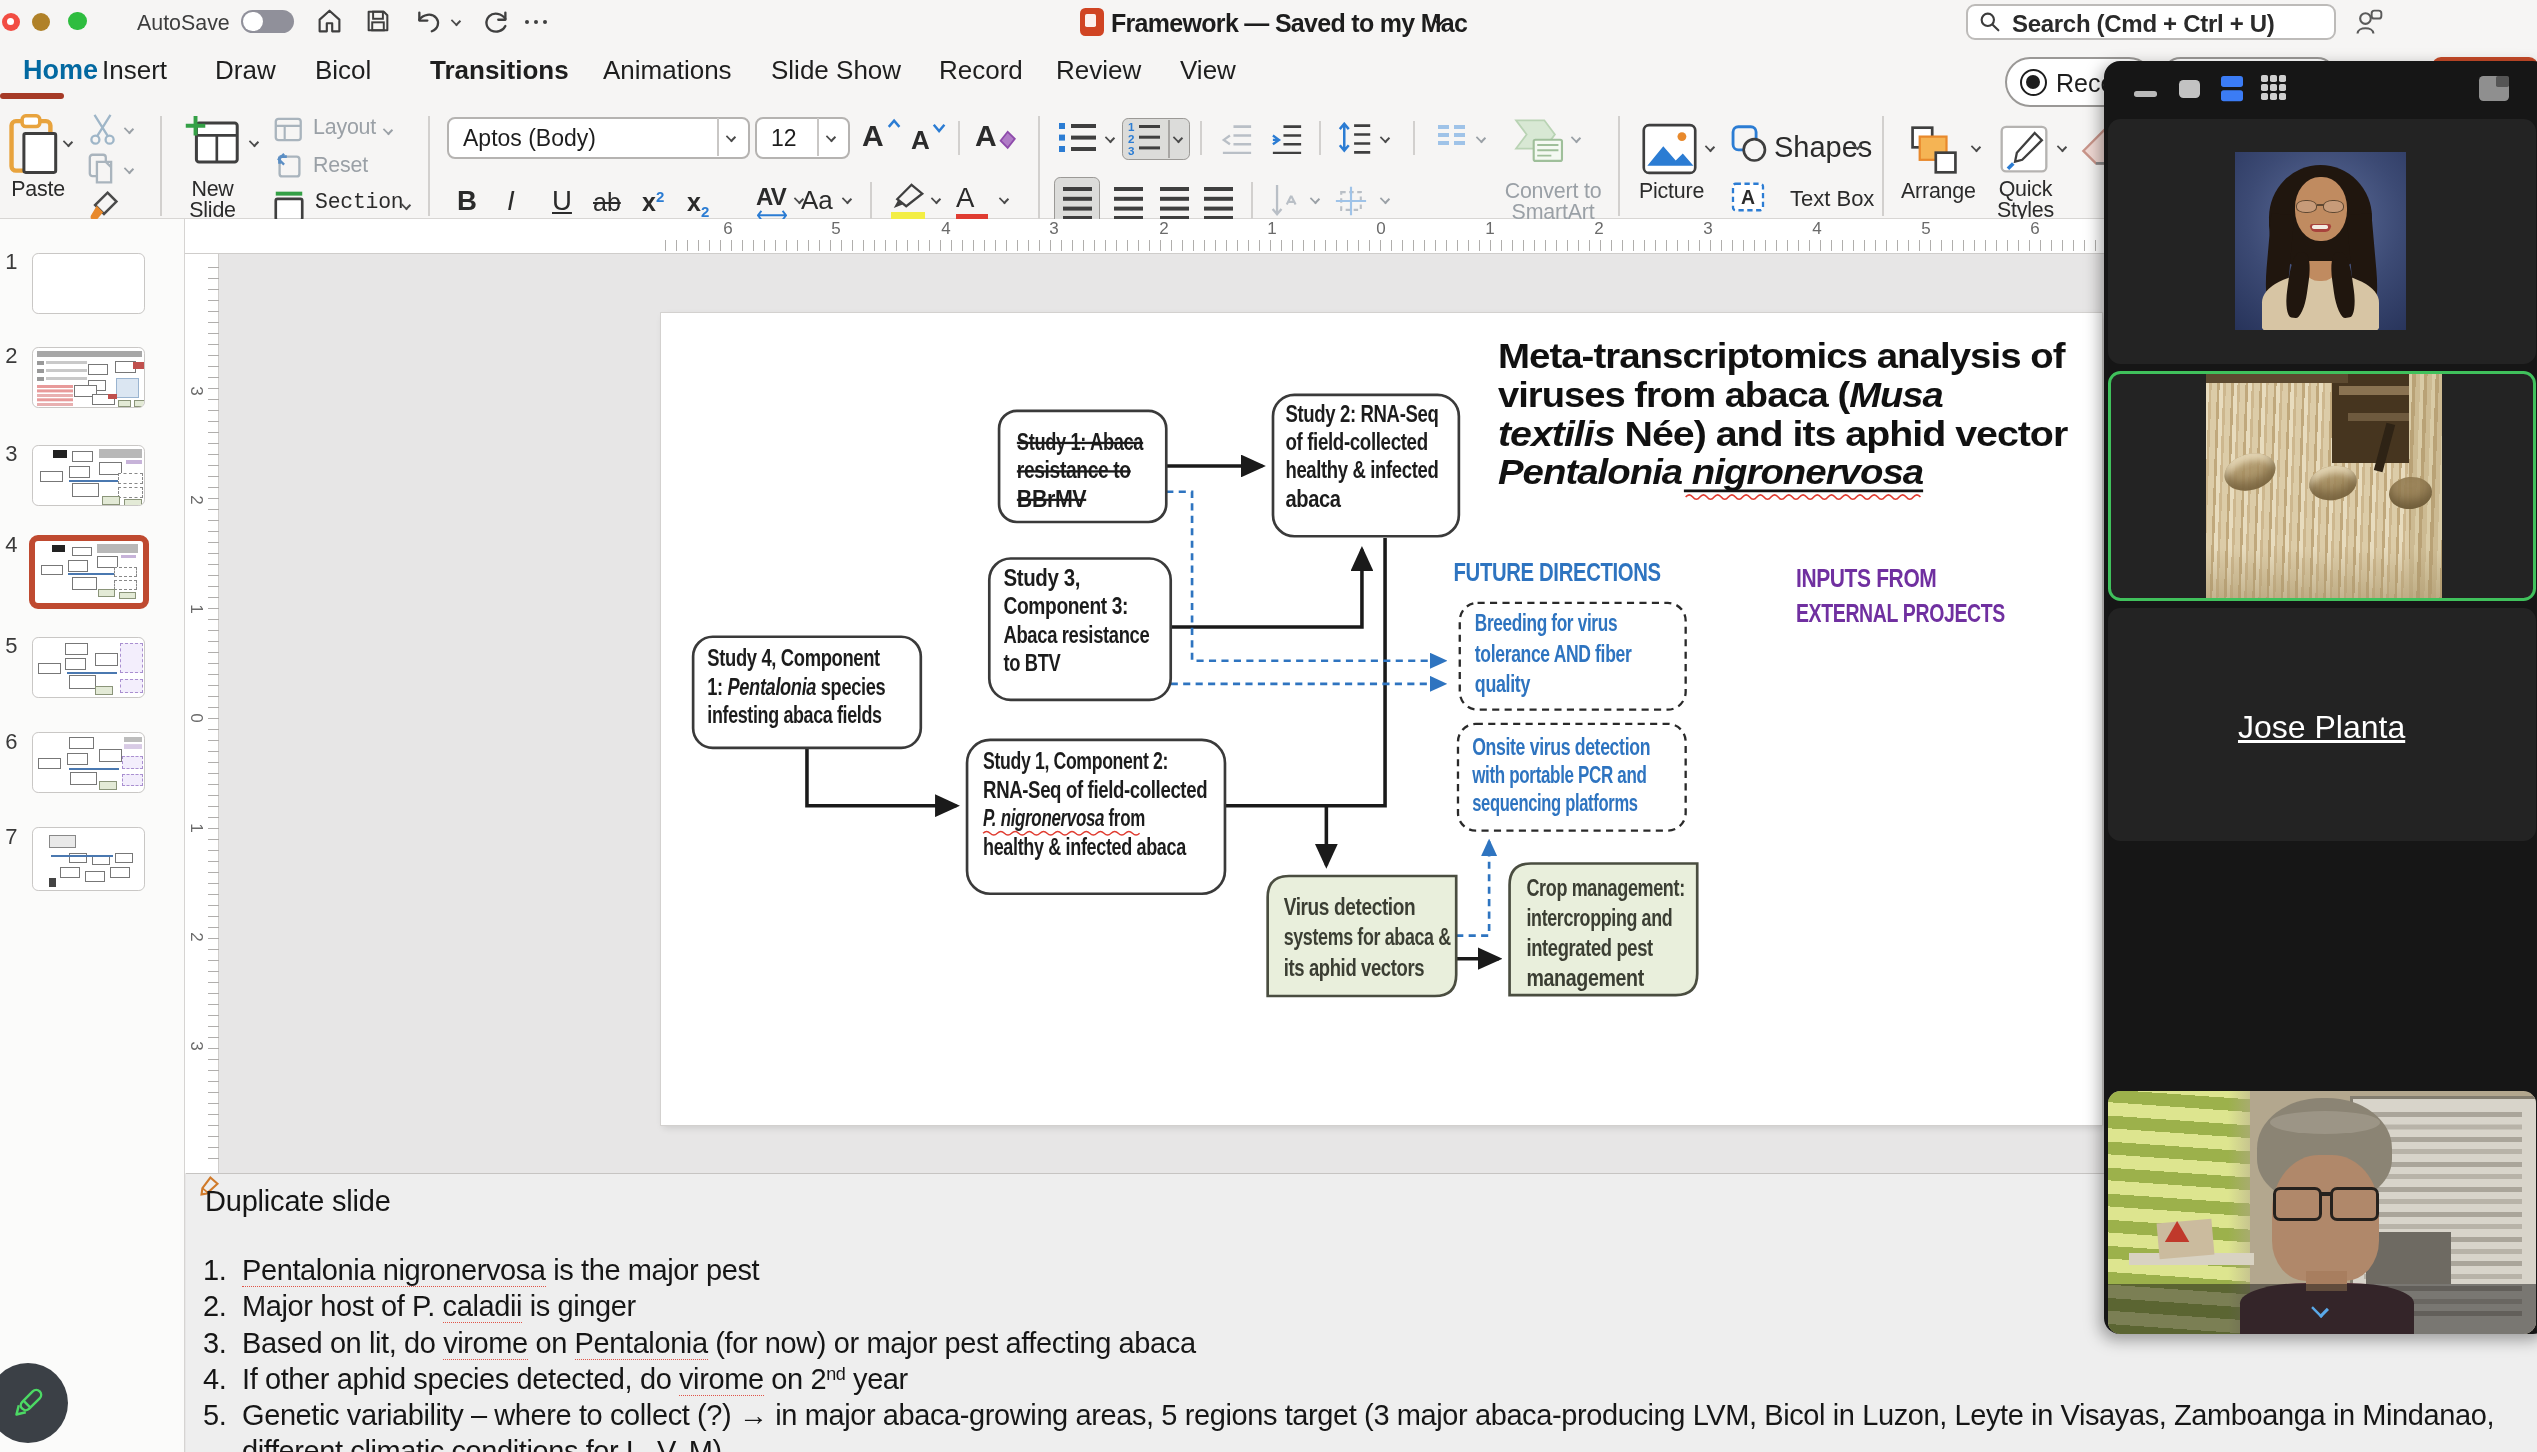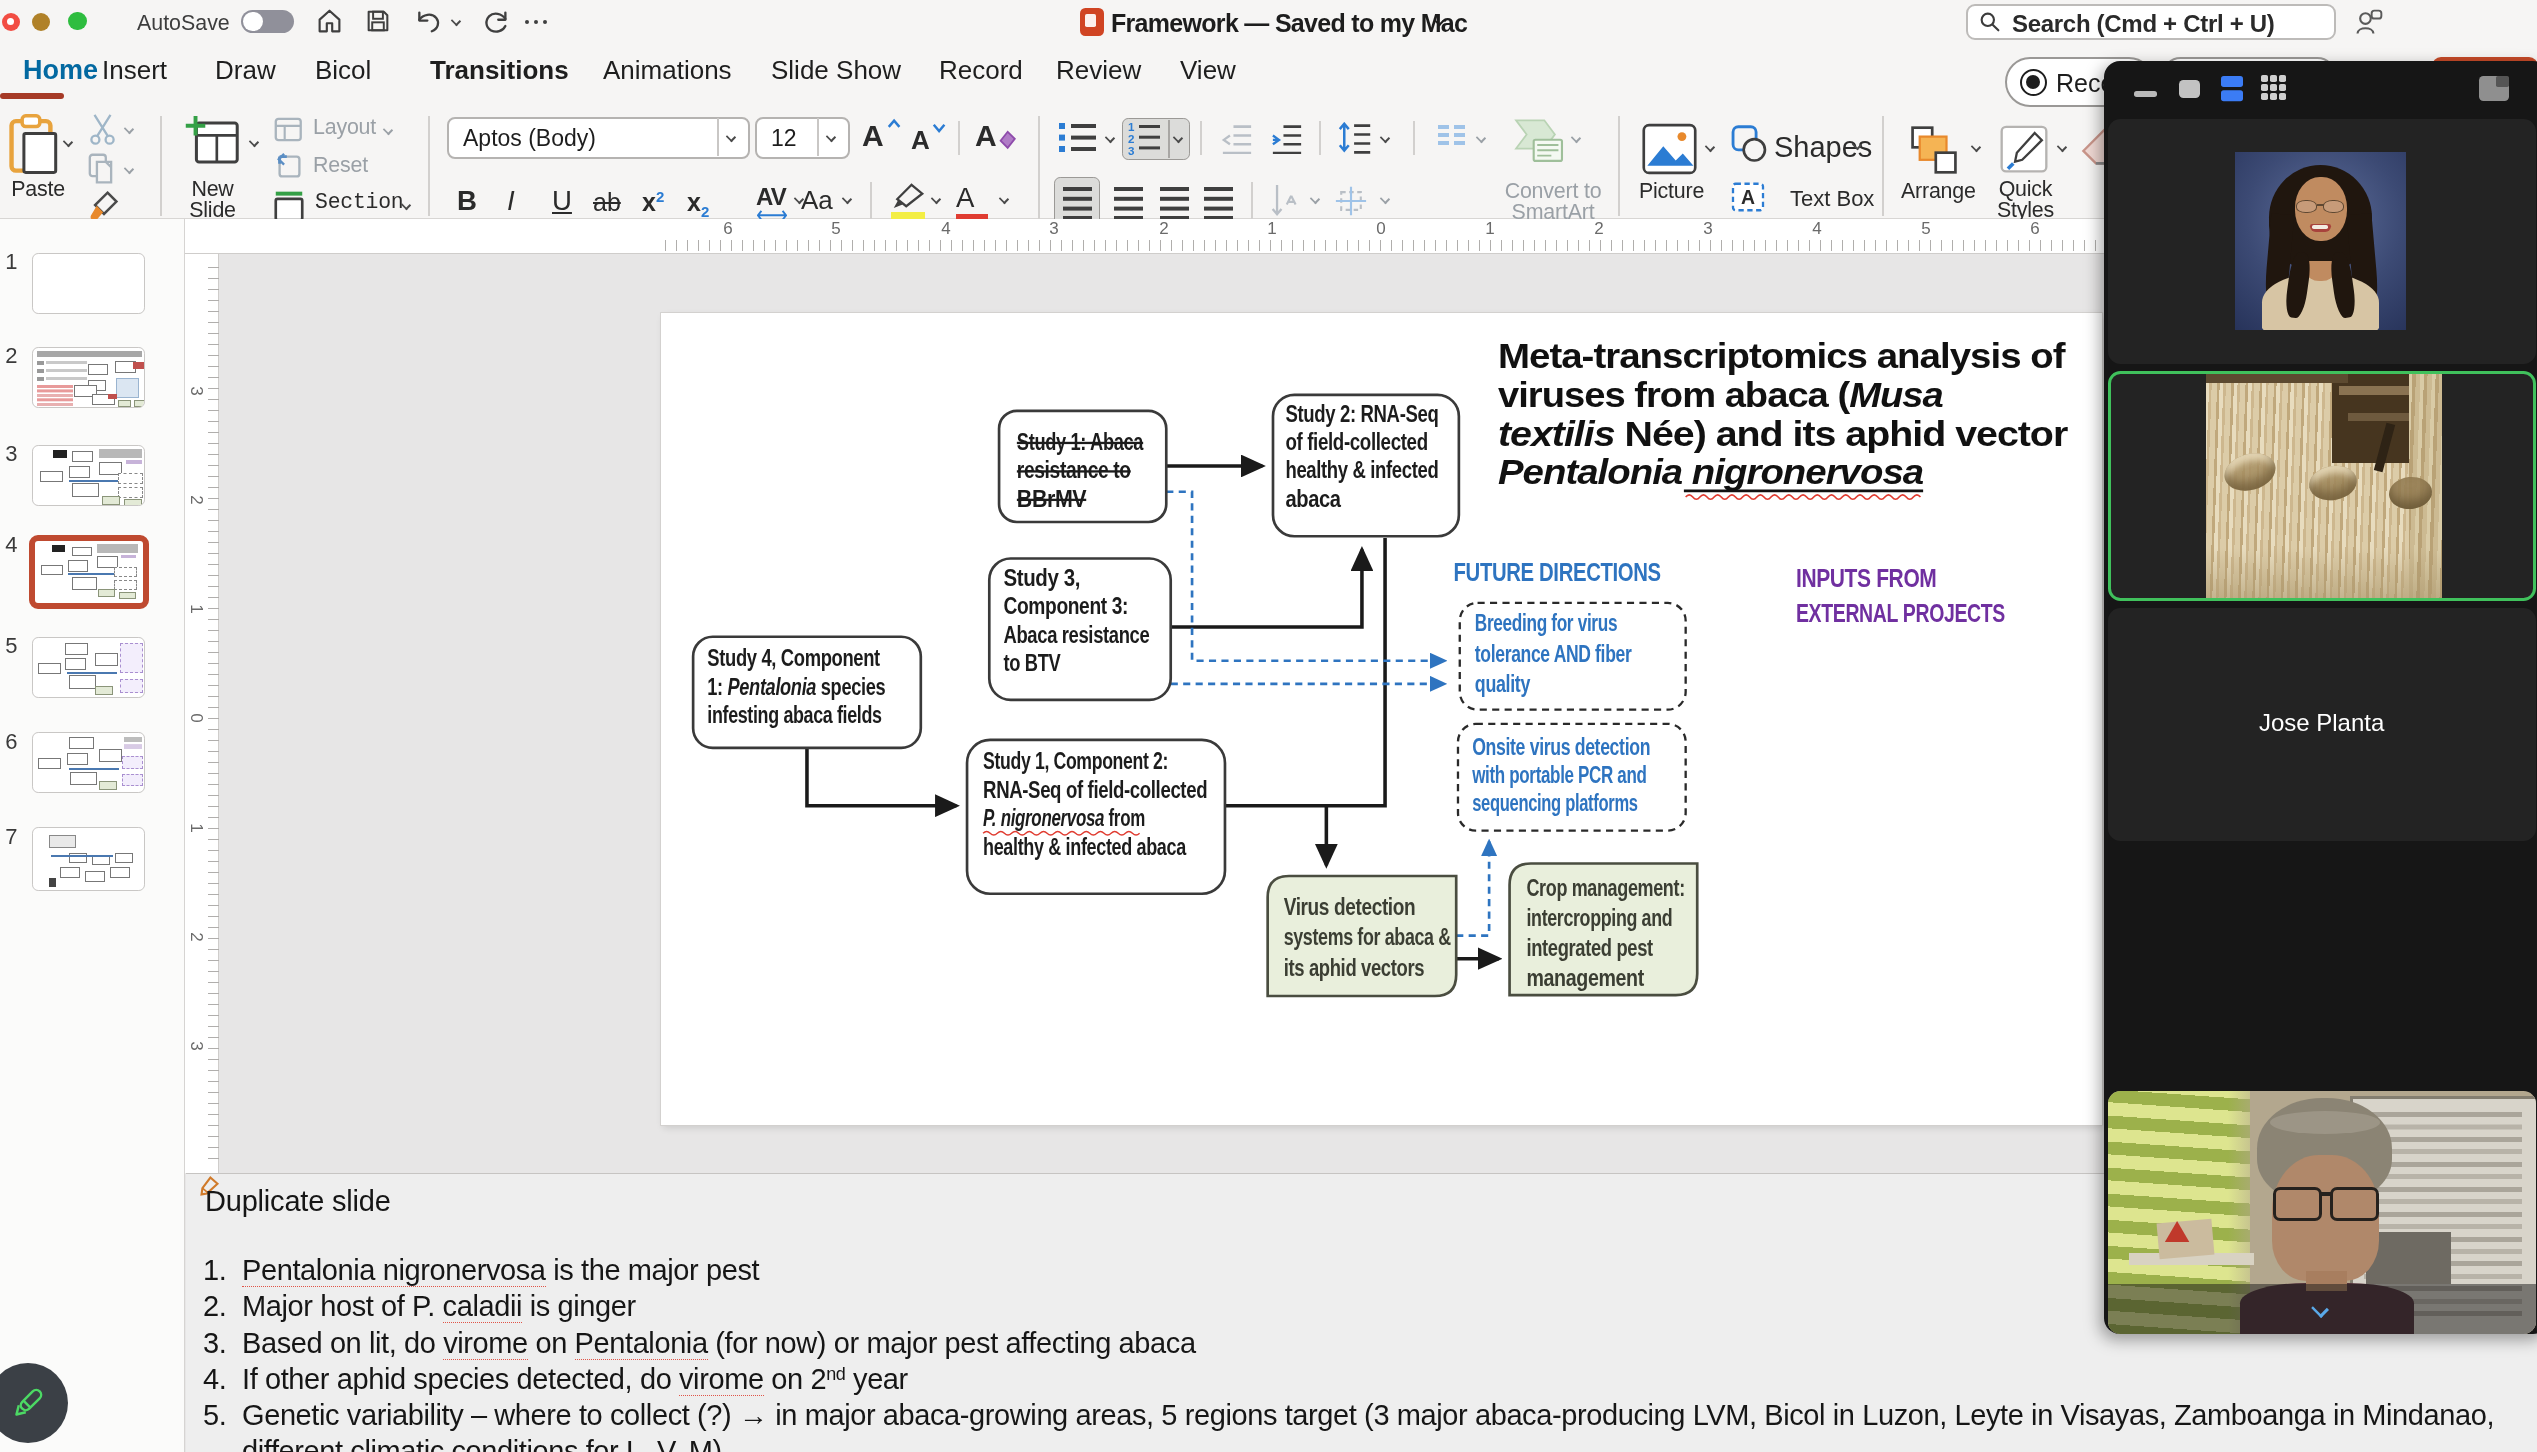--- a/index.html
+++ b/index.html
@@ -558,21 +558,21 @@
       <div class="abs" style="left:203px;top:0px;width:33px;height:230px;background:repeating-linear-gradient(92deg,#d9cba6 0 3.6px,#b9a276 3.6px 7.1px,#ccba92 7.1px 11.6px);"></div>
       <div class="abs" style="left:0;top:0;width:142px;height:12.5px;background:#5d4a30;"></div>
       <div class="abs" style="left:18px;top:84px;width:52px;height:36px;border-radius:50%;background:rgba(168,144,100,0.85);box-shadow:inset 0 -9px 10.7px rgba(110,90,55,0.8), inset 0 7.1px 7.1px rgba(235,222,190,0.9);transform:rotate(-16deg);"></div>
       <div class="abs" style="left:103px;top:96px;width:48px;height:34px;border-radius:50%;background:rgba(160,136,92,0.85);box-shadow:inset 0 -9px 10.7px rgba(110,90,55,0.8), inset 0 7.1px 7.1px rgba(235,222,190,0.9);transform:rotate(-10deg);"></div>
       <div class="abs" style="left:183px;top:107px;width:43px;height:32px;border-radius:50%;background:rgba(150,126,84,0.9);box-shadow:inset 0 -8px 10.7px rgba(100,82,50,0.8);transform:rotate(-6deg);"></div>
       <div class="abs" style="left:0px;top:178px;width:236px;height:52px;background:linear-gradient(rgba(214,199,164,0) 0%, rgba(170,150,108,0.6) 100%);"></div>
     </div>
   </div>
 
   <div class="abs" style="left:3.6px;top:547px;width:428px;height:233px;border-radius:12.5px;background:#232323;">
-    <div style="position:absolute;left:0;right:0;top:101px;text-align:center;font-size:24px;color:#ffffff;">Jose Planta</div>
+    <div style="position:absolute;left:0;right:0;top:101px;text-align:center;font-size:32px;color:#ffffff;text-decoration:underline;">Jose Planta</div>
   </div>
 
 
   <div class="abs" style="left:3.6px;top:1030px;width:428px;height:243px;border-radius:12.5px;background:#b3a78e;overflow:hidden;">
     <div class="abs" style="left:-7.1px;top:-5.3px;width:149px;height:258px;background:repeating-linear-gradient(184deg,#dde58f 0 13.3px,#9cb14b 13.3px 26px);"></div>
     <div class="abs" style="left:120px;top:0;width:53px;height:243px;background:linear-gradient(90deg, rgba(179,167,142,0) 0%, #b3a78e 80%);"></div>
     <div class="abs" style="left:242px;top:5.3px;width:186px;height:238px;background:#d8d4ca;border-left:3.6px solid #847e70;border-top:3.6px solid #847e70;"></div>
     <div class="abs" style="left:256px;top:21.4px;width:158px;height:4.4px;background:#aaa59a;box-shadow:0 12.5px #b8b3a8,0 25px #aaa59a,0 37px #b8b3a8,0 50px #aaa59a,0 62px #b8b3a8,0 75px #aaa59a,0 87px #b8b3a8,0 100px #aaa59a,0 112px #b8b3a8,0 125px #aaa59a,0 137px #b8b3a8,0 149px #aaa59a,0 162px #b8b3a8,0 174px #aaa59a,0 187px #b8b3a8,0 199px #aaa59a;"></div>
     <div class="abs" style="left:258px;top:141px;width:85px;height:52px;background:#6e6a62;"></div>
     <div class="abs" style="left:21.4px;top:162px;width:125px;height:11.6px;background:#d8d2c2;"></div>

